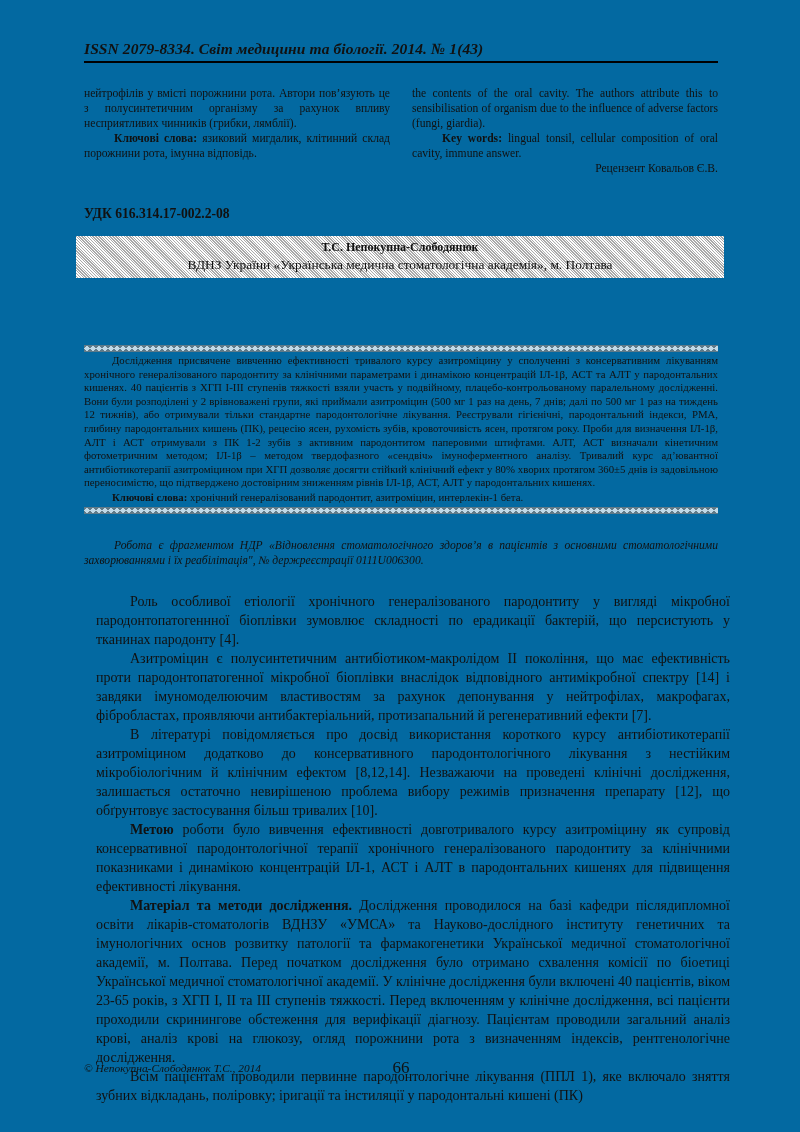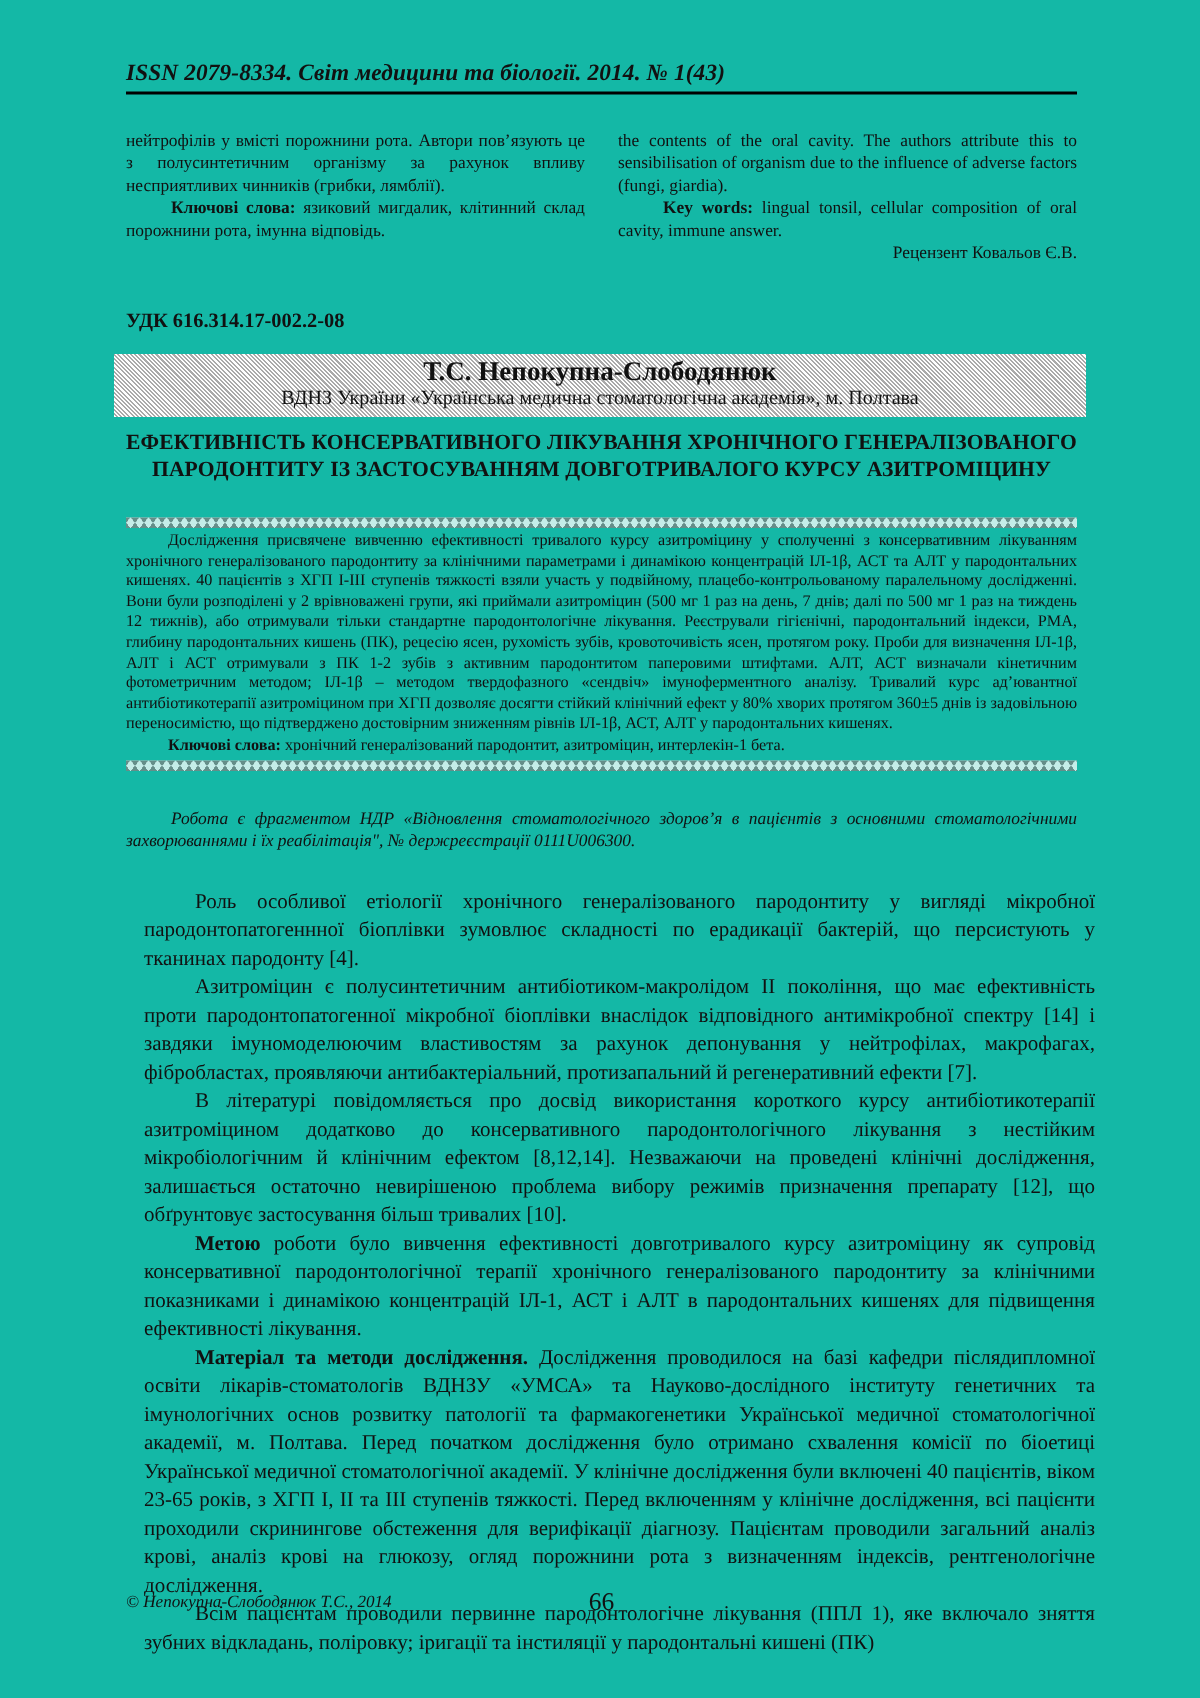--- a/index.html
+++ b/index.html
@@ -11,21 +11,21 @@
   body {
     font-family: "Liberation Serif", "DejaVu Serif", serif;
     color: #111111;
     -webkit-font-smoothing: antialiased;
   }
   .page {
     position: relative;
     width: 800px;
     height: 1132px;
     margin: 0 auto;
-    background: #14b8a6;
+    background: #0369a1;
     overflow: hidden;
     box-sizing: border-box;
   }
 
   
   .running-head {
     position: absolute;
     left: 84px;
     top: 40px;
     width: 634px;
@@ -91,21 +91,21 @@
     background-color: #d9d9d9;
     background-image:
       repeating-linear-gradient(45deg,
         rgba(255,255,255,0.95) 0px,
         rgba(255,255,255,0.95) 1px,
         rgba(130,130,130,0.55) 1px,
         rgba(130,130,130,0.55) 2px);
   }
   .author-band .author-name {
     text-align: center;
-    font-size: 18px;
+    font-size: 12px;
     font-weight: bold;
     line-height: 17px;
   }
   .author-band .affiliation {
     text-align: center;
     font-size: 13.4px;
     font-weight: normal;
     line-height: 17px;
   }
 
@@ -239,21 +239,20 @@
 
   </div>
 
   <div class="udc">УДК 616.314.17-002.2-08</div>
 
   <div class="author-band">
     <div class="author-name">Т.С. Непокупна-Слободянюк</div>
     <div class="affiliation">ВДНЗ України «Українська медична стоматологічна академія», м. Полтава</div>
   </div>
 
-  <div class="article-title">ЕФЕКТИВНІСТЬ КОНСЕРВАТИВНОГО ЛІКУВАННЯ ХРОНІЧНОГО ГЕНЕРАЛІЗОВАНОГО ПАРОДОНТИТУ ІЗ ЗАСТОСУВАННЯМ ДОВГОТРИВАЛОГО КУРСУ АЗИТРОМІЦИНУ</div>
 
   <div class="abstract-wrap">
     <div class="zigzag"></div>
     <div class="abstract-body">
       <p>Дослідження присвячене вивченню ефективності тривалого курсу азитроміцину у сполученні з консервативним лікуванням хронічного генералізованого пародонтиту за клінічними параметрами і динамікою концентрацій ІЛ-1β, АСТ та АЛТ у пародонтальних кишенях. 40 пацієнтів з ХГП I-III ступенів тяжкості взяли участь у подвійному, плацебо-контрольованому паралельному дослідженні. Вони були розподілені у 2 врівноважені групи, які приймали азитроміцин (500 мг 1 раз на день, 7 днів; далі по 500 мг 1 раз на тиждень 12 тижнів), або отримували тільки стандартне пародонтологічне лікування. Реєстрували гігієнічні, пародонтальний індекси, PMA, глибину пародонтальних кишень (ПК), рецесію ясен, рухомість зубів, кровоточивість ясен, протягом року. Проби для визначення ІЛ-1β, АЛТ і АСТ отримували з ПК 1-2 зубів з активним пародонтитом паперовими штифтами. АЛТ, АСТ визначали кінетичним фотометричним методом; ІЛ-1β – методом твердофазного «сендвіч» імуноферментного аналізу. Тривалий курс ад’ювантної антибіотикотерапії азитроміцином при ХГП дозволяє досягти стійкий клінічний ефект у 80% хворих протягом 360±5 днів із задовільною переносимістю, що підтверджено достовірним зниженням рівнів ІЛ-1β, АСТ, АЛТ у пародонтальних кишенях.</p>
       <p class="kw"><span class="kw-label">Ключові слова:</span><span> хронічний генералізований пародонтит, азитроміцин, интерлекін-1 бета.</span></p>
     </div>
     <div class="zigzag"></div>
   </div>
 

